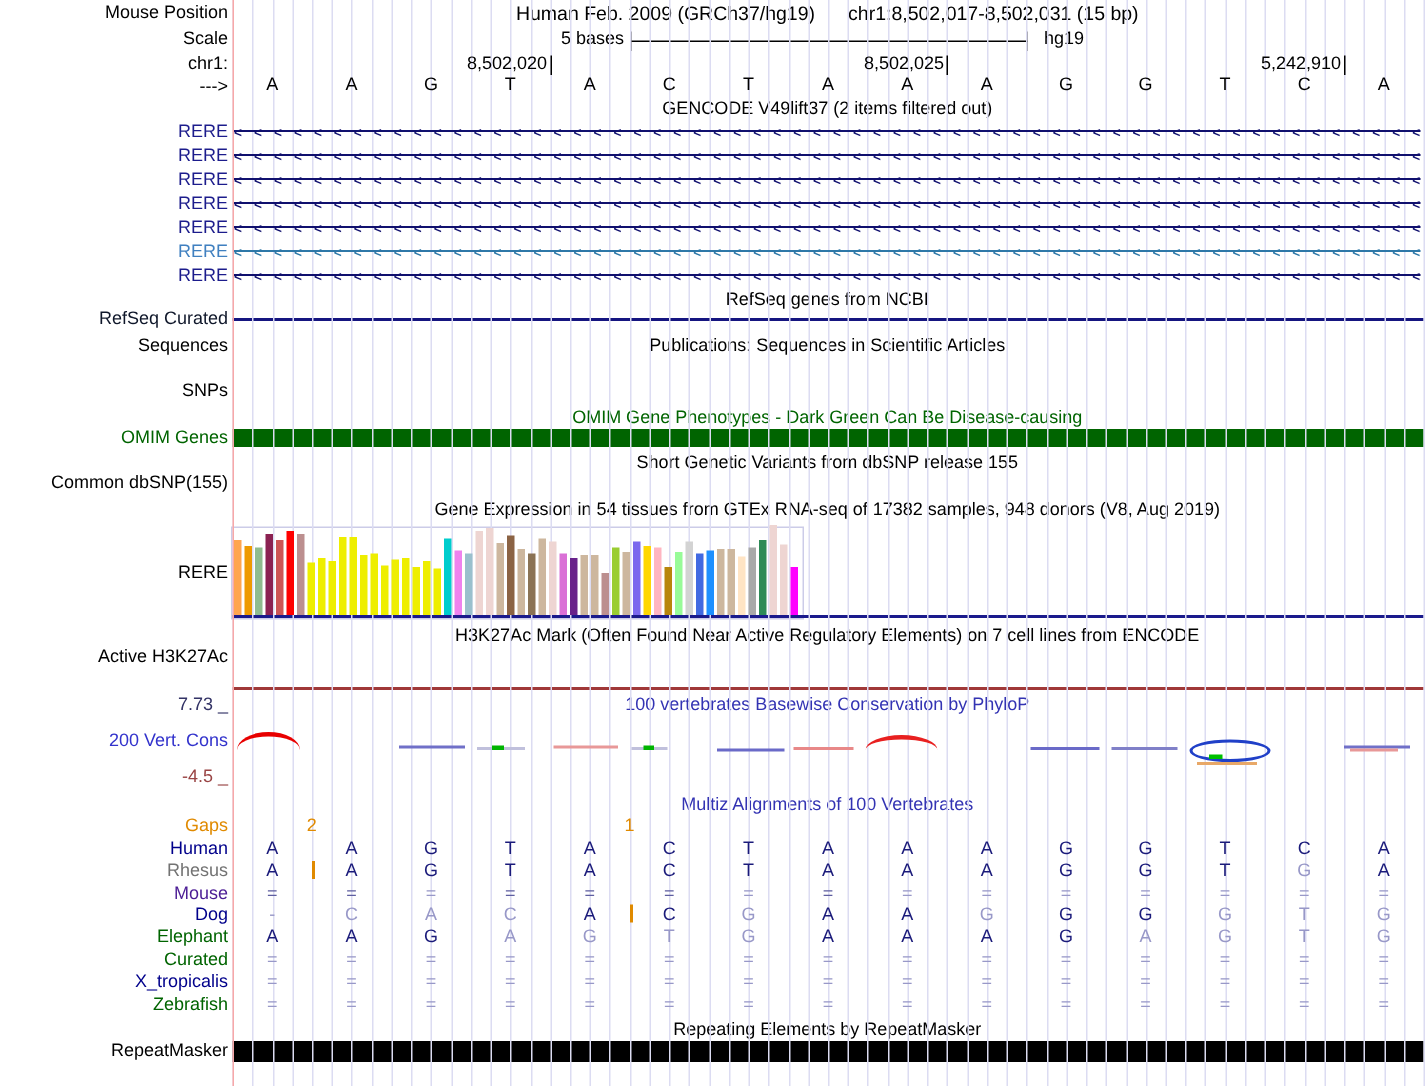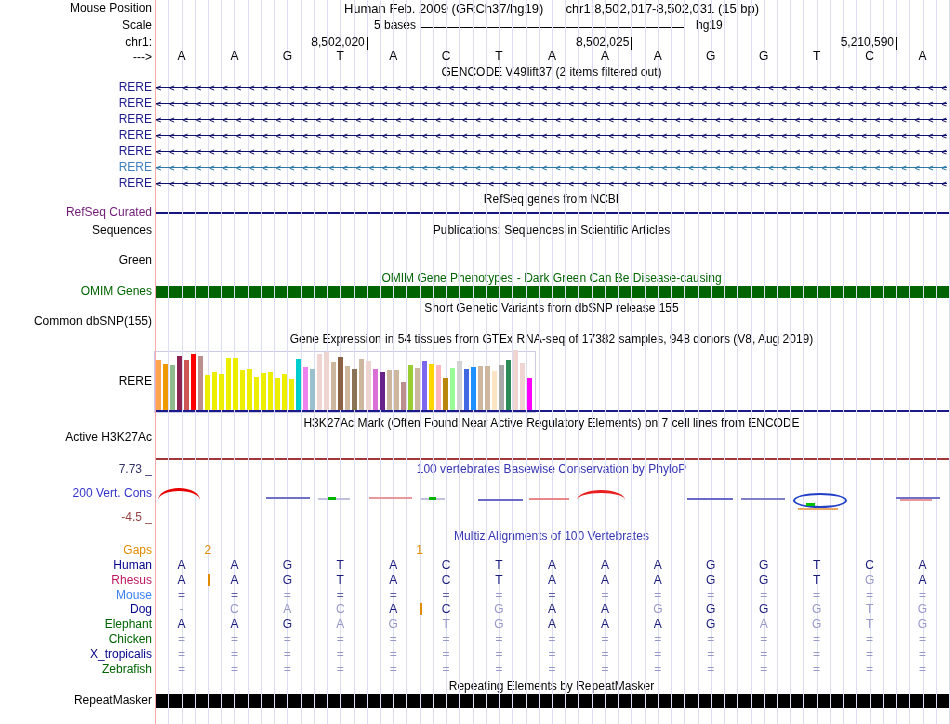--- a/index.html
+++ b/index.html
@@ -48,26 +48,26 @@
 
   <div class="poslabel" style="right:534px;top:19px">5 bases</div>
   <div class="ruler-line" style="left:420px;top:27px;width:265px"></div>
   <div class="ruler-tick" style="left:420px;top:21px"></div>
   <div class="ruler-tick" style="left:684px;top:21px"></div>
   <div class="poslabel" style="left:696px;top:19px">hg19</div>
 
   <div class="title" style="top:66px">GENCODE V49lift37 (2 items filtered out)</div>
 
   <div class="title" style="top:193px">RefSeq genes from NCBI</div>
-  <div class="lbl" style="top:206px;color:#701a75">RefSeq Curated</div>
+  <div class="lbl" style="top:206px;color:#0f172a">RefSeq Curated</div>
   <div class="hline" style="left: 155px; top: 212px; width: 794px; height: 2px; background: rgb(21, 21, 128);"></div>
 
   <div class="title" style="top:224px">Publications: Sequences in Scientific Articles</div>
   <div class="lbl" style="top:224px">Sequences</div>
-  <div class="lbl" style="top:254px">Green</div>
+  <div class="lbl" style="top:254px">SNPs</div>
 
   <div class="title t-green" style="top:272px">OMIM Gene Phenotypes - Dark Green Can Be Disease-causing</div>
   <div class="lbl t-green" style="top:285px">OMIM Genes</div>
   <div class="hline" style="left: 155px; top: 286px; width: 794px; height: 12px; background: rgb(0, 100, 0);"></div>
 
   <div class="title" style="top:302px">Short Genetic Variants from dbSNP release 155</div>
   <div class="lbl" style="top:315px">Common dbSNP(155)</div>
 
   <div class="title" style="top:333px">Gene Expression in 54 tissues from GTEx RNA-seq of 17382 samples, 948 donors (V8, Aug 2019)</div>
   <div class="lbl" style="top:375px">RERE</div>
@@ -164,21 +164,21 @@
     <div class="seqbase" style="left: 657.835px; top: 50px;">A</div>
     <div class="seqbase" style="left: 710.765px; top: 50px;">G</div>
     <div class="seqbase" style="left: 763.695px; top: 50px;">G</div>
     <div class="seqbase" style="left: 816.625px; top: 50px;">T</div>
     <div class="seqbase" style="left: 869.555px; top: 50px;">C</div>
     <div class="seqbase" style="left: 922.485px; top: 50px;">A</div>
     <div class="poslabel" style="right: 585.28px; top: 36px;">8,502,020</div>
     <div class="postick" style="left: 366.72px; top: 37px;"></div>
     <div class="poslabel" style="right: 320.63px; top: 36px;">8,502,025</div>
     <div class="postick" style="left: 631.37px; top: 37px;"></div>
-    <div class="poslabel" style="right: 55.98px; top: 36px;">5,210,590</div>
+    <div class="poslabel" style="right: 55.98px; top: 36px;">5,242,910</div>
     <div class="postick" style="left: 896.02px; top: 37px;"></div>
     <div class="lbl" style="color: rgb(28, 28, 140); top: 81px;">RERE</div>
     <div class="chevrow" style="top: 82px; color: rgb(16, 16, 110);">
       <span>&lt;</span>
       <span>&lt;</span>
       <span>&lt;</span>
       <span>&lt;</span>
       <span>&lt;</span>
       <span>&lt;</span>
       <span>&lt;</span>
@@ -698,37 +698,37 @@
     <div class="alncell" style="left: 446.115px; top: 559px; color: rgb(26, 26, 122);">C</div>
     <div class="alncell" style="left: 499.045px; top: 559px; color: rgb(26, 26, 122);">T</div>
     <div class="alncell" style="left: 551.975px; top: 559px; color: rgb(26, 26, 122);">A</div>
     <div class="alncell" style="left: 604.905px; top: 559px; color: rgb(26, 26, 122);">A</div>
     <div class="alncell" style="left: 657.835px; top: 559px; color: rgb(26, 26, 122);">A</div>
     <div class="alncell" style="left: 710.765px; top: 559px; color: rgb(26, 26, 122);">G</div>
     <div class="alncell" style="left: 763.695px; top: 559px; color: rgb(26, 26, 122);">G</div>
     <div class="alncell" style="left: 816.625px; top: 559px; color: rgb(26, 26, 122);">T</div>
     <div class="alncell" style="left: 869.555px; top: 559px; color: rgb(26, 26, 122);">C</div>
     <div class="alncell" style="left: 922.485px; top: 559px; color: rgb(26, 26, 122);">A</div>
-    <div class="lbl" style="color: #be185d; top: 574px;">Rhesus</div>
+    <div class="lbl" style="color: #737373; top: 574px;">Rhesus</div>
     <div class="alncell" style="left: 181.465px; top: 574px; color: rgb(26, 26, 122);">A</div>
     <div class="alncell" style="left: 234.395px; top: 574px; color: rgb(26, 26, 122);">A</div>
     <div class="alncell" style="left: 287.325px; top: 574px; color: rgb(26, 26, 122);">G</div>
     <div class="alncell" style="left: 340.255px; top: 574px; color: rgb(26, 26, 122);">T</div>
     <div class="alncell" style="left: 393.185px; top: 574px; color: rgb(26, 26, 122);">A</div>
     <div class="alncell" style="left: 446.115px; top: 574px; color: rgb(26, 26, 122);">C</div>
     <div class="alncell" style="left: 499.045px; top: 574px; color: rgb(26, 26, 122);">T</div>
     <div class="alncell" style="left: 551.975px; top: 574px; color: rgb(26, 26, 122);">A</div>
     <div class="alncell" style="left: 604.905px; top: 574px; color: rgb(26, 26, 122);">A</div>
     <div class="alncell" style="left: 657.835px; top: 574px; color: rgb(26, 26, 122);">A</div>
     <div class="alncell" style="left: 710.765px; top: 574px; color: rgb(26, 26, 122);">G</div>
     <div class="alncell" style="left: 763.695px; top: 574px; color: rgb(26, 26, 122);">G</div>
     <div class="alncell" style="left: 816.625px; top: 574px; color: rgb(26, 26, 122);">T</div>
     <div class="alncell" style="left: 869.555px; top: 574px; color: rgb(152, 152, 200);">G</div>
     <div class="alncell" style="left: 922.485px; top: 574px; color: rgb(26, 26, 122);">A</div>
-    <div class="lbl" style="color: #3b82f6; top: 589px; margin-left: 35px;">Mouse</div>
+    <div class="lbl" style="color: #4c1d95; top: 589px; margin-left: 35px;">Mouse</div>
     <div class="alncell" style="left: 181.465px; top: 589px; color: rgb(94, 94, 160);">=</div>
     <div class="alncell" style="left: 234.395px; top: 589px; color: rgb(94, 94, 160);">=</div>
     <div class="alncell" style="left: 287.325px; top: 589px; color: rgb(152, 152, 200);">=</div>
     <div class="alncell" style="left: 340.255px; top: 589px; color: rgb(94, 94, 160);">=</div>
     <div class="alncell" style="left: 393.185px; top: 589px; color: rgb(94, 94, 160);">=</div>
     <div class="alncell" style="left: 446.115px; top: 589px; color: rgb(94, 94, 160);">=</div>
     <div class="alncell" style="left: 499.045px; top: 589px; color: rgb(152, 152, 200);">=</div>
     <div class="alncell" style="left: 551.975px; top: 589px; color: rgb(94, 94, 160);">=</div>
     <div class="alncell" style="left: 604.905px; top: 589px; color: rgb(152, 152, 200);">=</div>
     <div class="alncell" style="left: 657.835px; top: 589px; color: rgb(152, 152, 200);">=</div>
@@ -762,21 +762,21 @@
     <div class="alncell" style="left: 446.115px; top: 618px; color: rgb(152, 152, 200);">T</div>
     <div class="alncell" style="left: 499.045px; top: 618px; color: rgb(152, 152, 200);">G</div>
     <div class="alncell" style="left: 551.975px; top: 618px; color: rgb(26, 26, 122);">A</div>
     <div class="alncell" style="left: 604.905px; top: 618px; color: rgb(26, 26, 122);">A</div>
     <div class="alncell" style="left: 657.835px; top: 618px; color: rgb(26, 26, 122);">A</div>
     <div class="alncell" style="left: 710.765px; top: 618px; color: rgb(26, 26, 122);">G</div>
     <div class="alncell" style="left: 763.695px; top: 618px; color: rgb(152, 152, 200);">A</div>
     <div class="alncell" style="left: 816.625px; top: 618px; color: rgb(152, 152, 200);">G</div>
     <div class="alncell" style="left: 869.555px; top: 618px; color: rgb(152, 152, 200);">T</div>
     <div class="alncell" style="left: 922.485px; top: 618px; color: rgb(152, 152, 200);">G</div>
-    <div class="lbl" style="color: rgb(0, 100, 0); top: 633px;">Chicken</div>
+    <div class="lbl" style="color: rgb(0, 100, 0); top: 633px;">Curated</div>
     <div class="alncell" style="left: 181.465px; top: 633px; color: rgb(152, 152, 200);">=</div>
     <div class="alncell" style="left: 234.395px; top: 633px; color: rgb(152, 152, 200);">=</div>
     <div class="alncell" style="left: 287.325px; top: 633px; color: rgb(152, 152, 200);">=</div>
     <div class="alncell" style="left: 340.255px; top: 633px; color: rgb(152, 152, 200);">=</div>
     <div class="alncell" style="left: 393.185px; top: 633px; color: rgb(152, 152, 200);">=</div>
     <div class="alncell" style="left: 446.115px; top: 633px; color: rgb(152, 152, 200);">=</div>
     <div class="alncell" style="left: 499.045px; top: 633px; color: rgb(152, 152, 200);">=</div>
     <div class="alncell" style="left: 551.975px; top: 633px; color: rgb(152, 152, 200);">=</div>
     <div class="alncell" style="left: 604.905px; top: 633px; color: rgb(152, 152, 200);">=</div>
     <div class="alncell" style="left: 657.835px; top: 633px; color: rgb(152, 152, 200);">=</div>

